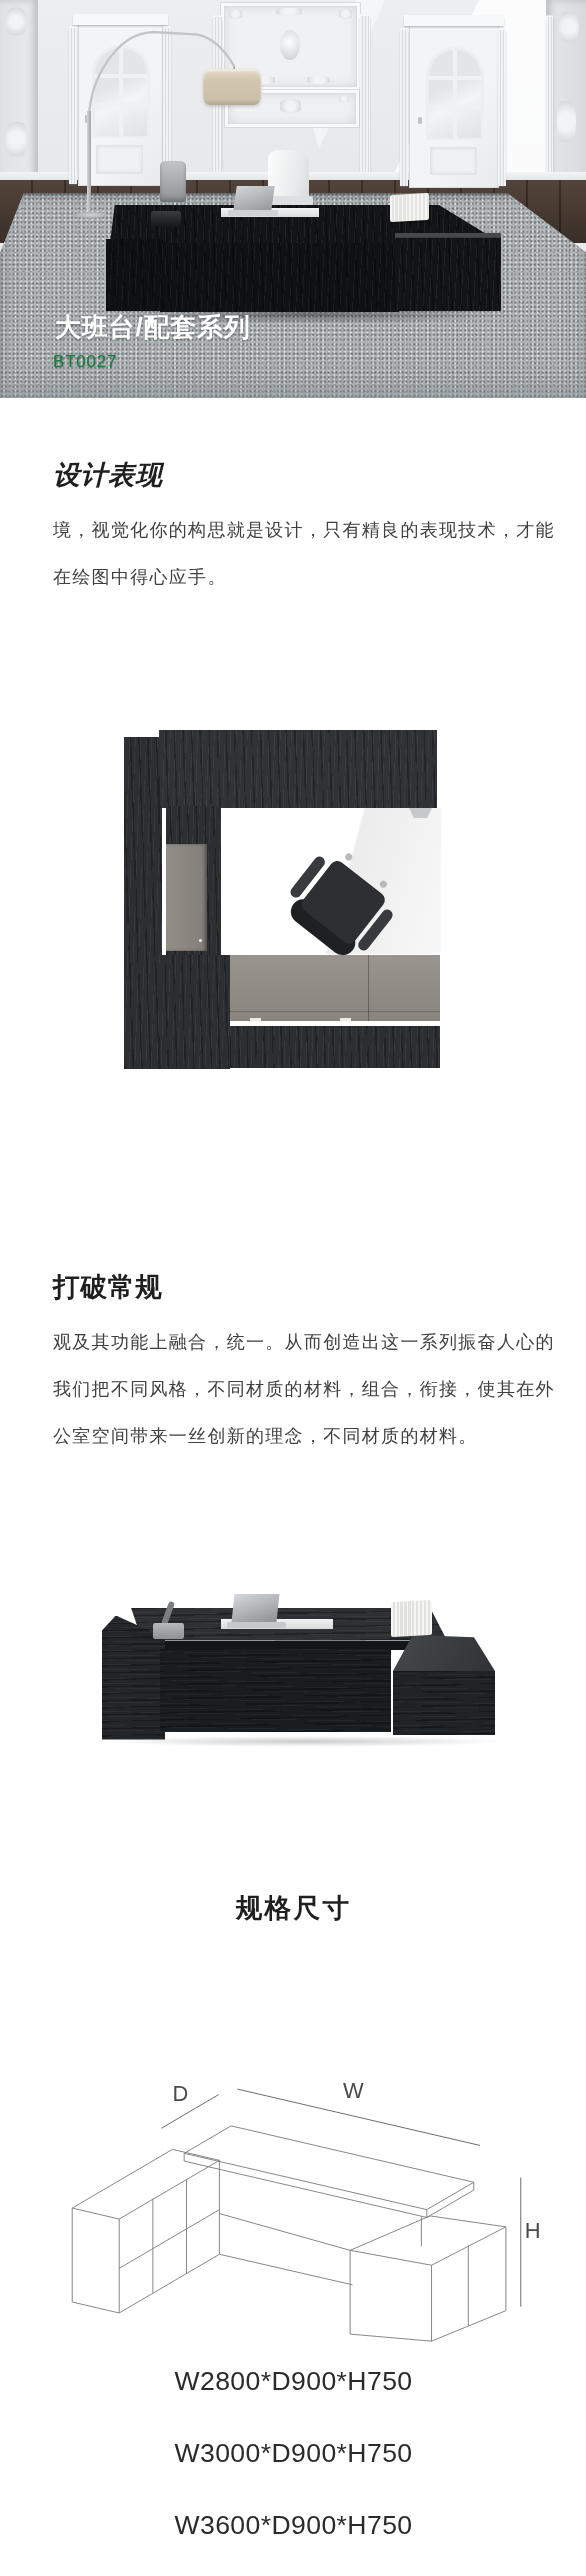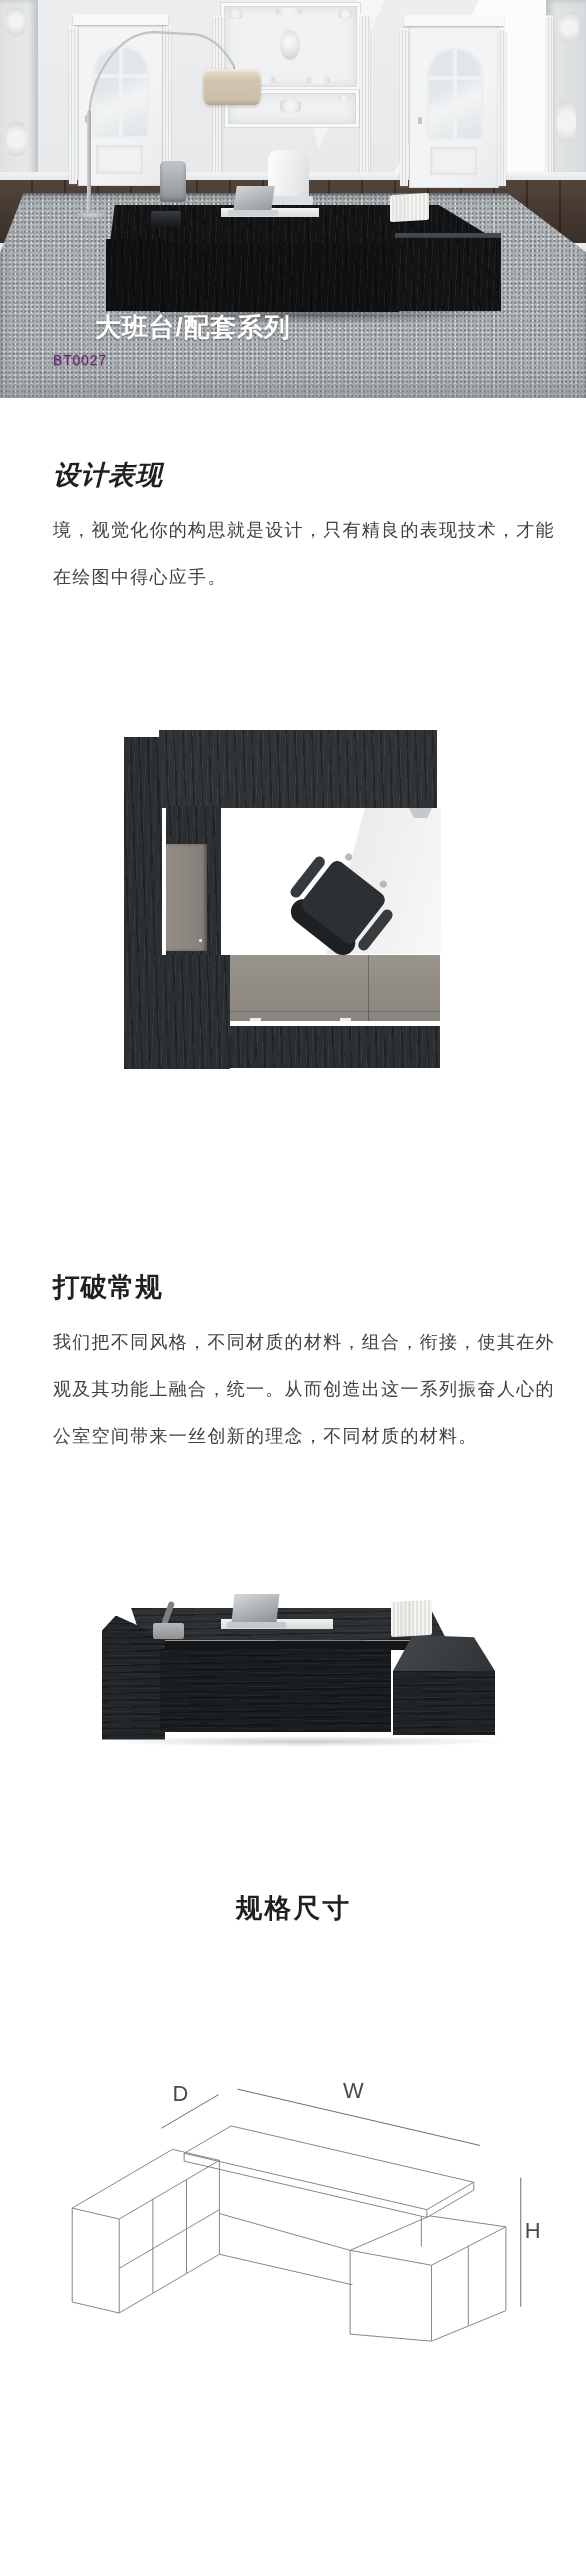--- a/index.html
+++ b/index.html
@@ -31,22 +31,22 @@
   #rug{background-color:#aeb3b6;background-image:
         radial-gradient(rgba(58,63,68,.55) 0.8px,transparent 1.1px),
         radial-gradient(rgba(255,255,255,.7) 0.8px,transparent 1px),
         radial-gradient(rgba(96,102,107,.45) 0.8px,transparent 1.2px);
         background-size:3.9px 4.7px,5.5px 3.9px,7.8px 6.3px;background-position:0 0,1.6px 2.3px,3.9px 0.8px;
         box-shadow:inset 0 6.3px 7.8px -3.9px rgba(30,33,36,.55),inset 0 -15.6px 23.5px rgba(120,126,130,.35);}
   .charcoal{background-color:#121416;background-image:
         repeating-linear-gradient(93deg,rgba(255,255,255,.06) 0 0.8px,transparent 0.8px 6.3px),
         repeating-linear-gradient(87deg,rgba(0,0,0,.3) 0 1.6px,transparent 1.6px 9.4px);}
   .hero-title{color:#fff;font-weight:bold;font-size:26px;letter-spacing:0.8px;
-              text-shadow:0 0.8px 2.3px rgba(0,0,0,.35);margin-left:40px;}
-  .hero-model{color:#701a75;font-size:14px;letter-spacing:0.8px;text-shadow:0 0.8px 1.6px rgba(0,0,0,.3);}
+              text-shadow:0 0.8px 2.3px rgba(0,0,0,.35);}
+  .hero-model{color:#15803d;font-size:17px;letter-spacing:0.8px;text-shadow:0 0.8px 1.6px rgba(0,0,0,.3);}
 
   
   .sec-heading{font-size:26.6px;font-weight:bold;color:#1f1f1f;letter-spacing:0.8px;}
   .para{width:507px;color:#404040;font-size:18px;letter-spacing:1.3px;}
   .para .line{height:47px;line-height:47px;white-space:nowrap;}
   .center-heading{width:587px;text-align:center;font-size:26.6px;font-weight:bold;color:#1f1f1f;letter-spacing:2.3px;}
   .spec-line{width:587px;text-align:center;font-size:26.6px;color:#2b2b2b;letter-spacing:0.4px;height:72px;line-height:72px;}
 
   
   .taupe{background:linear-gradient(to right,#938e88,#837e78);}
@@ -177,22 +177,22 @@
       <div class="abs" style="left:14px;top:9.4px;width:66px;height:61px;border-radius:7.8px;background:#2c3033;"></div>
       <div class="abs" style="left:-1.6px;top:17px;width:11px;height:49px;border-radius:5.5px;background:#373b3e;"></div>
       <div class="abs" style="left:84px;top:17px;width:11px;height:49px;border-radius:5.5px;background:#373b3e;"></div>
       <div class="abs" style="left:20.3px;top:-3.1px;width:7px;height:7px;border-radius:50%;background:#b7b9bb;"></div>
       <div class="abs" style="left:64px;top:-3.1px;width:7px;height:7px;border-radius:50%;background:#b7b9bb;"></div>
     </div>
   </div>
 
   <div class="abs sec-heading" style="left:53px;top:1269px;">打破常规</div>
   <div class="abs para" style="left:53px;top:1319px;">
+    <div class="line">观及其功能上融合，统一。从而创造出这一系列振奋人心的</div>
     <div class="line">我们把不同风格，不同材质的材料，组合，衔接，使其在外</div>
-    <div class="line">观及其功能上融合，统一。从而创造出这一系列振奋人心的</div>
     <div class="line">公室空间带来一丝创新的理念，不同材质的材料。</div>
   </div>
 
   <div class="abs" style="left:0;top:1592px;width:587px;height:156px;">
     <div class="abs" style="left:102px;top:144px;width:407px;height:11px;background:radial-gradient(ellipse at center,rgba(0,0,0,.2),transparent 70%);"></div>
     <div class="abs deskdark" style="left:131px;top:15.6px;width:316px;height:33px;clip-path:polygon(0 0,299px 0,316px 33px,11px 33px);background-color:#2e3133;"></div>
     <div class="abs" style="left:142px;top:49px;width:305px;height:8.6px;background:#131517;"></div>
     <div class="abs deskdark" style="left:102px;top:23.5px;width:63px;height:124px;clip-path:polygon(22% 0,100% 18%,100% 100%,0 100%,0 12%);background-color:#232628;"></div>
     <div class="abs deskdark" style="left:160px;top:57px;width:231px;height:83px;"></div>
     <div class="abs" style="left:393px;top:43px;width:102px;height:100px;">
@@ -234,15 +234,20 @@
     <g fill="none" stroke="#555555" stroke-width="1.1">
       <path d="M136,73 L209,30"></path>
       <path d="M233,23 L543,95"></path>
       <path d="M595,136 L595,301"></path>
     </g>
     <text x="150" y="38" font-size="28" fill="#4a4a4a" font-family="Liberation Sans, sans-serif">D</text>
     <text x="368" y="35" font-size="28" fill="#4a4a4a" font-family="Liberation Sans, sans-serif">W</text>
     <text x="600" y="213" font-size="28" fill="#4a4a4a" font-family="Liberation Sans, sans-serif">H</text>
   </svg>
 
+  <div class="abs" style="left:0;top:2345px;width:587px;">
+    <div class="spec-line">W2800*D900*H750</div>
+    <div class="spec-line">W3000*D900*H750</div>
+    <div class="spec-line">W3600*D900*H750</div>
+  </div>
 
 </div>
 
 
 </body></html>

